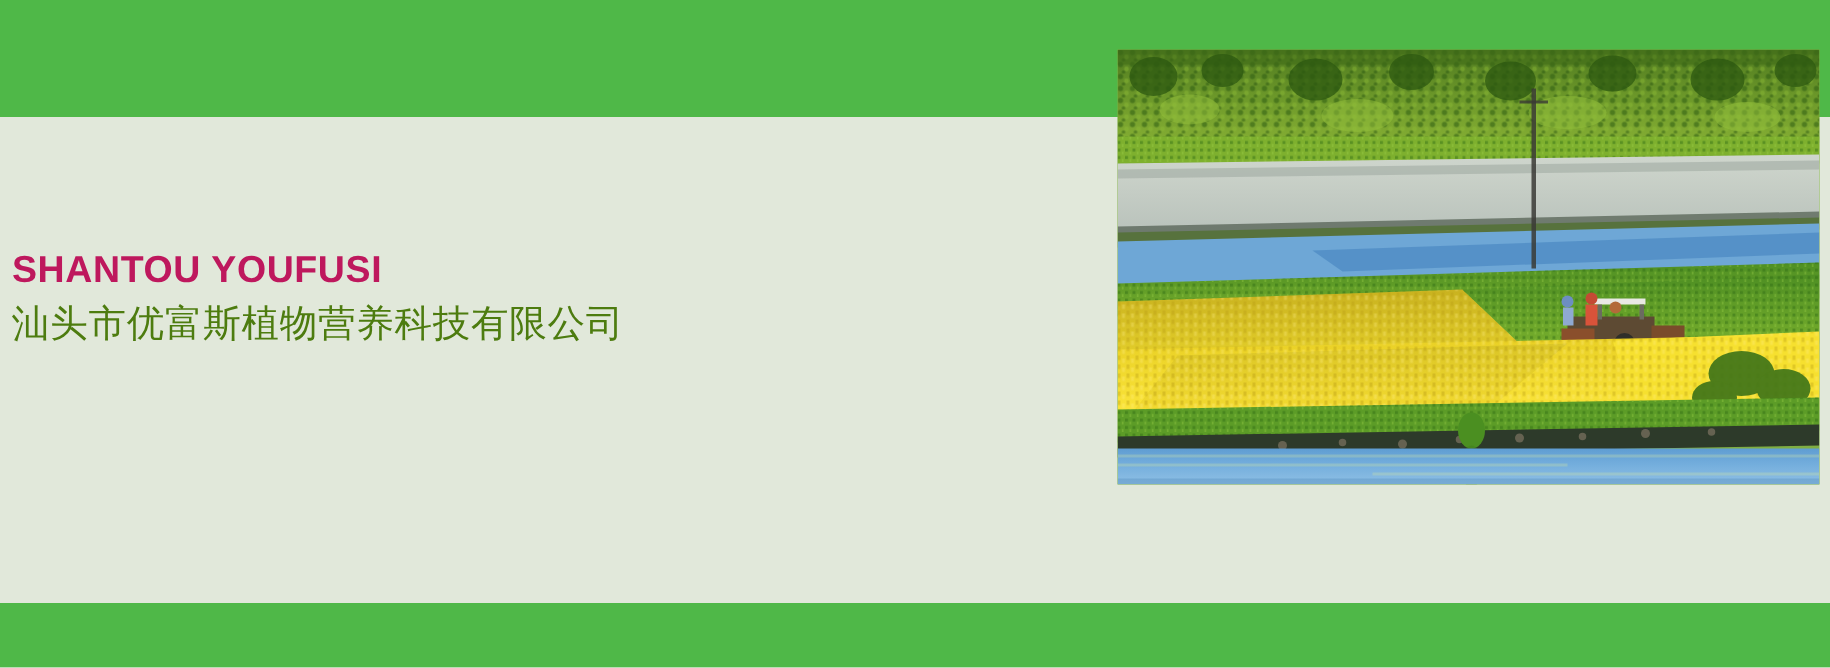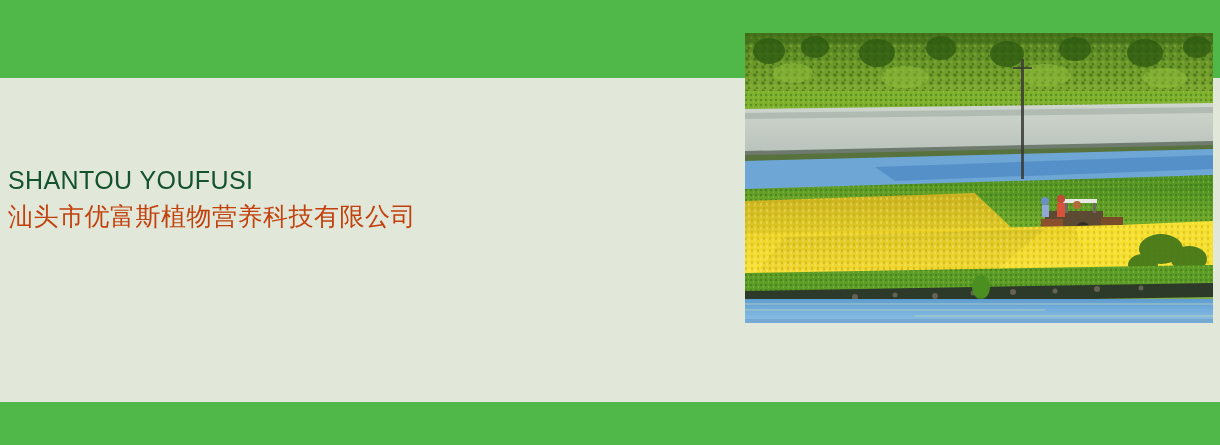--- a/index.html
+++ b/index.html
@@ -28,40 +28,40 @@
   }
 
   
   .brand {
     position:absolute;
     left:8px; top:166px;
     width:710px;
   }
   .brand-en {
     font-size:25px;
-    font-weight:normal;
+    font-weight:bold;
     letter-spacing:0.4px;
-    color:#14532d;
+    color:#be185d;
     line-height:28px;
     white-space:nowrap;
   }
   .brand-sub {
     font-size:16px;
     font-weight:normal;
     letter-spacing:0.2px;
     color:#9b9b9b;
     line-height:22px;
     white-space:nowrap;
   }
   .brand-cn {
     margin-top:6px;
     font-size:25px;
     font-weight:normal;
     letter-spacing:0.5px;
-    color:#c2410c;
+    color:#4d7c0f;
     line-height:32px;
     white-space:nowrap;
   }
 
   .intro {
     position:absolute;
     left:8px; top:277px;
     width:700px;
     font-size:14.5px;
     line-height:29px;

